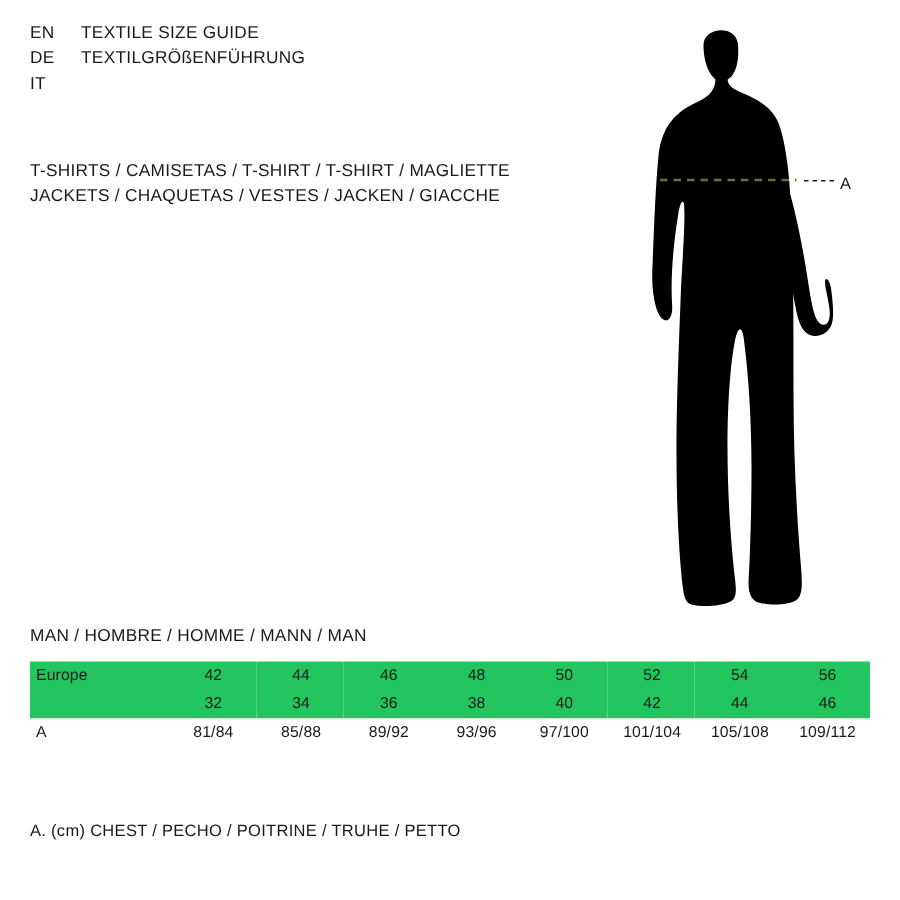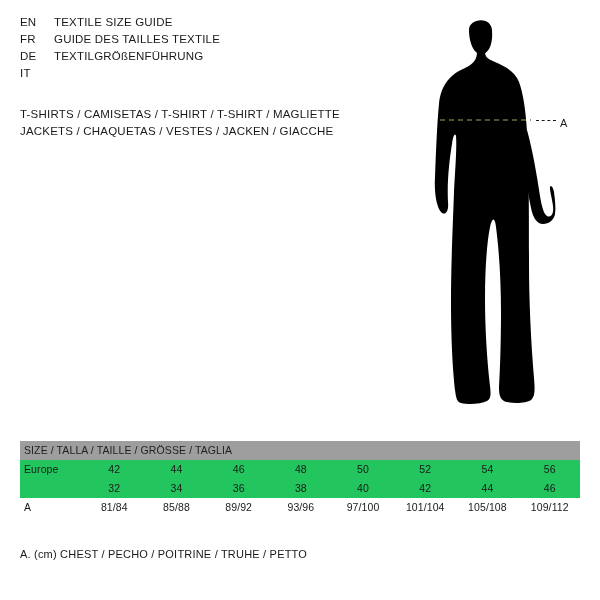--- a/index.html
+++ b/index.html
@@ -140,24 +140,20 @@
 </style>
 </head>
 <body>
 
 <div id="page">
 
   <div class="lang-block">
     <div class="lang-row">
       <span class="lang-code">EN</span>
       <span class="lang-text">TEXTILE SIZE GUIDE</span>
-    </div>
-    <div class="lang-row">
-      <span class="lang-code">FR</span>
-      <span class="lang-text">GUIDE DES TAILLES TEXTILE</span>
     </div>
     <div class="lang-row">
       <span class="lang-code">DE</span>
       <span class="lang-text">TEXTILGRÖßENFÜHRUNG</span>
     </div>
     <div class="lang-row">
       <span class="lang-code">IT</span>
     </div>
   </div>
 
@@ -213,26 +209,24 @@
         C142 212, 138 206, 136 196
         C132 176, 128 148, 126 126
         Z"></path>
 
       <line x1="45" y1="108" x2="136" y2="108" stroke="#6d6d3c" stroke-width="1.6" stroke-dasharray="5,4"></line>
     </svg>
     <div class="measure-dashes"></div>
     <div class="measure-label">A</div>
   </div>
 
+  <div class="table-title">MAN / HOMBRE / HOMME / MANN / MAN</div>
 
   <table class="size-table">
     <tbody>
-      <tr class="row-head">
-        <td class="label-cell" colspan="9">SIZE / TALLA / TAILLE / GRÖSSE / TAGLIA</td>
-      </tr>
       <tr class="row-alt">
         <td class="label-cell">Europe</td>
         <td class="val-cell">42</td>
         <td class="val-cell">44</td>
         <td class="val-cell">46</td>
         <td class="val-cell">48</td>
         <td class="val-cell">50</td>
         <td class="val-cell">52</td>
         <td class="val-cell">54</td>
         <td class="val-cell">56</td>

